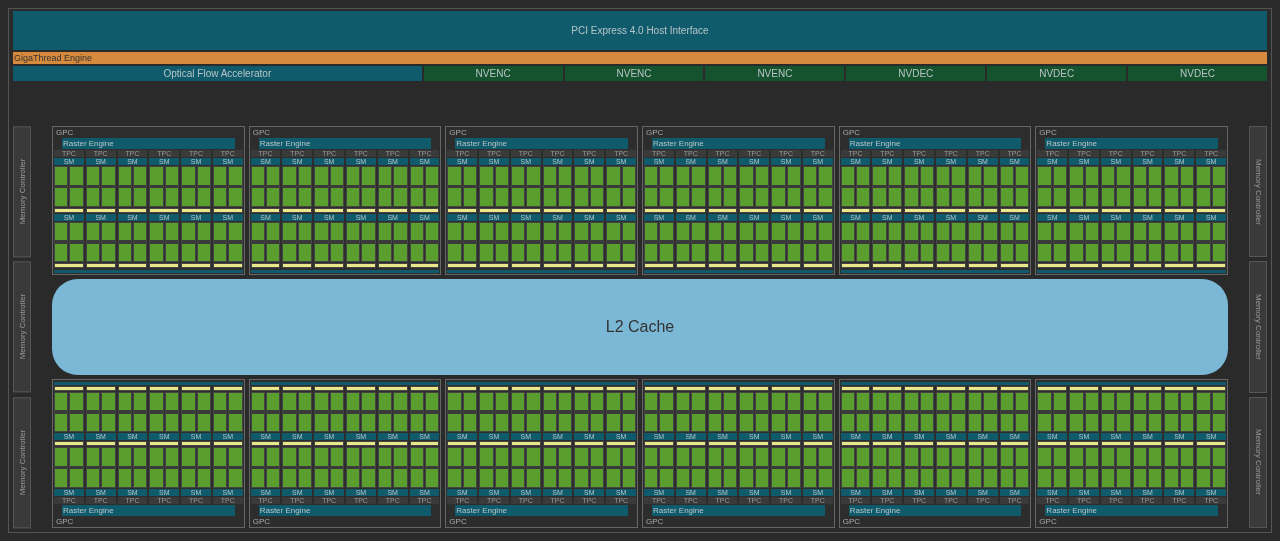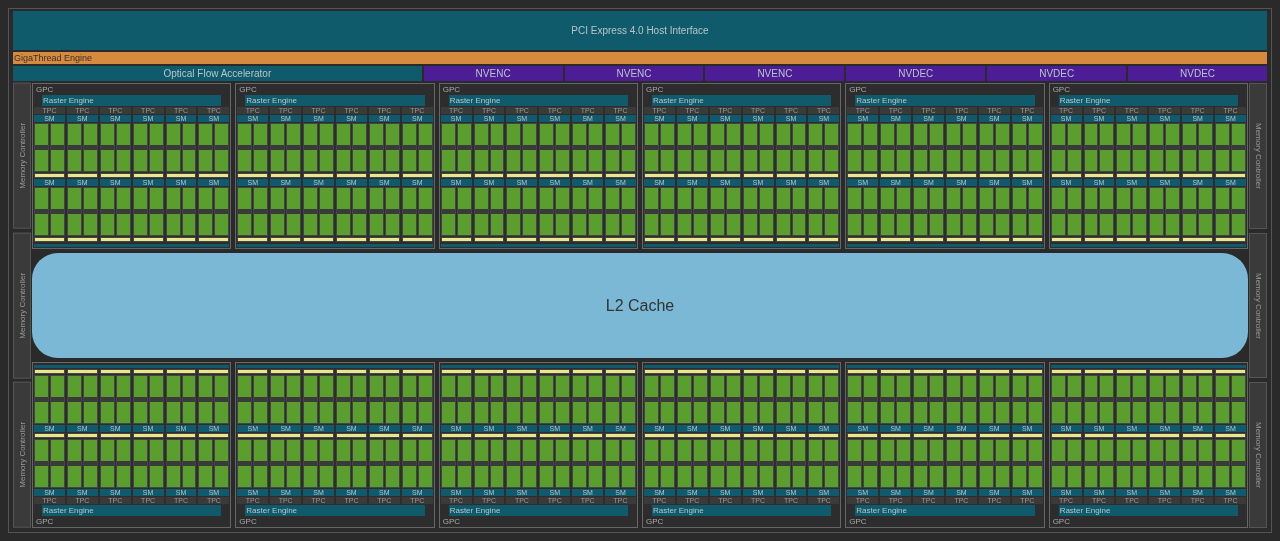--- a/index.html
+++ b/index.html
@@ -43,30 +43,31 @@
   }
   .ofa {
     flex: 3;
     background: #0f5a6b;
     text-align: center;
     padding: 2px;
     font-size: 10px;
   }
   .codec {
     flex: 1;
-    background: #4c1d95;
+    background: #14532d;
     text-align: center;
     padding: 2px;
     font-size: 10px;
   }
   .main-body {
     flex: 1;
     display: flex;
     padding: 0 4px 4px 4px;
-    gap: 1px;
+    gap: 21px;
+    margin-top: 43px;
   }
   .mem-col {
     width: 18px;
     display: flex;
     flex-direction: column;
     gap: 4px;
   }
   .mem-ctrl {
     flex: 1;
     background: #3a3a3a;

